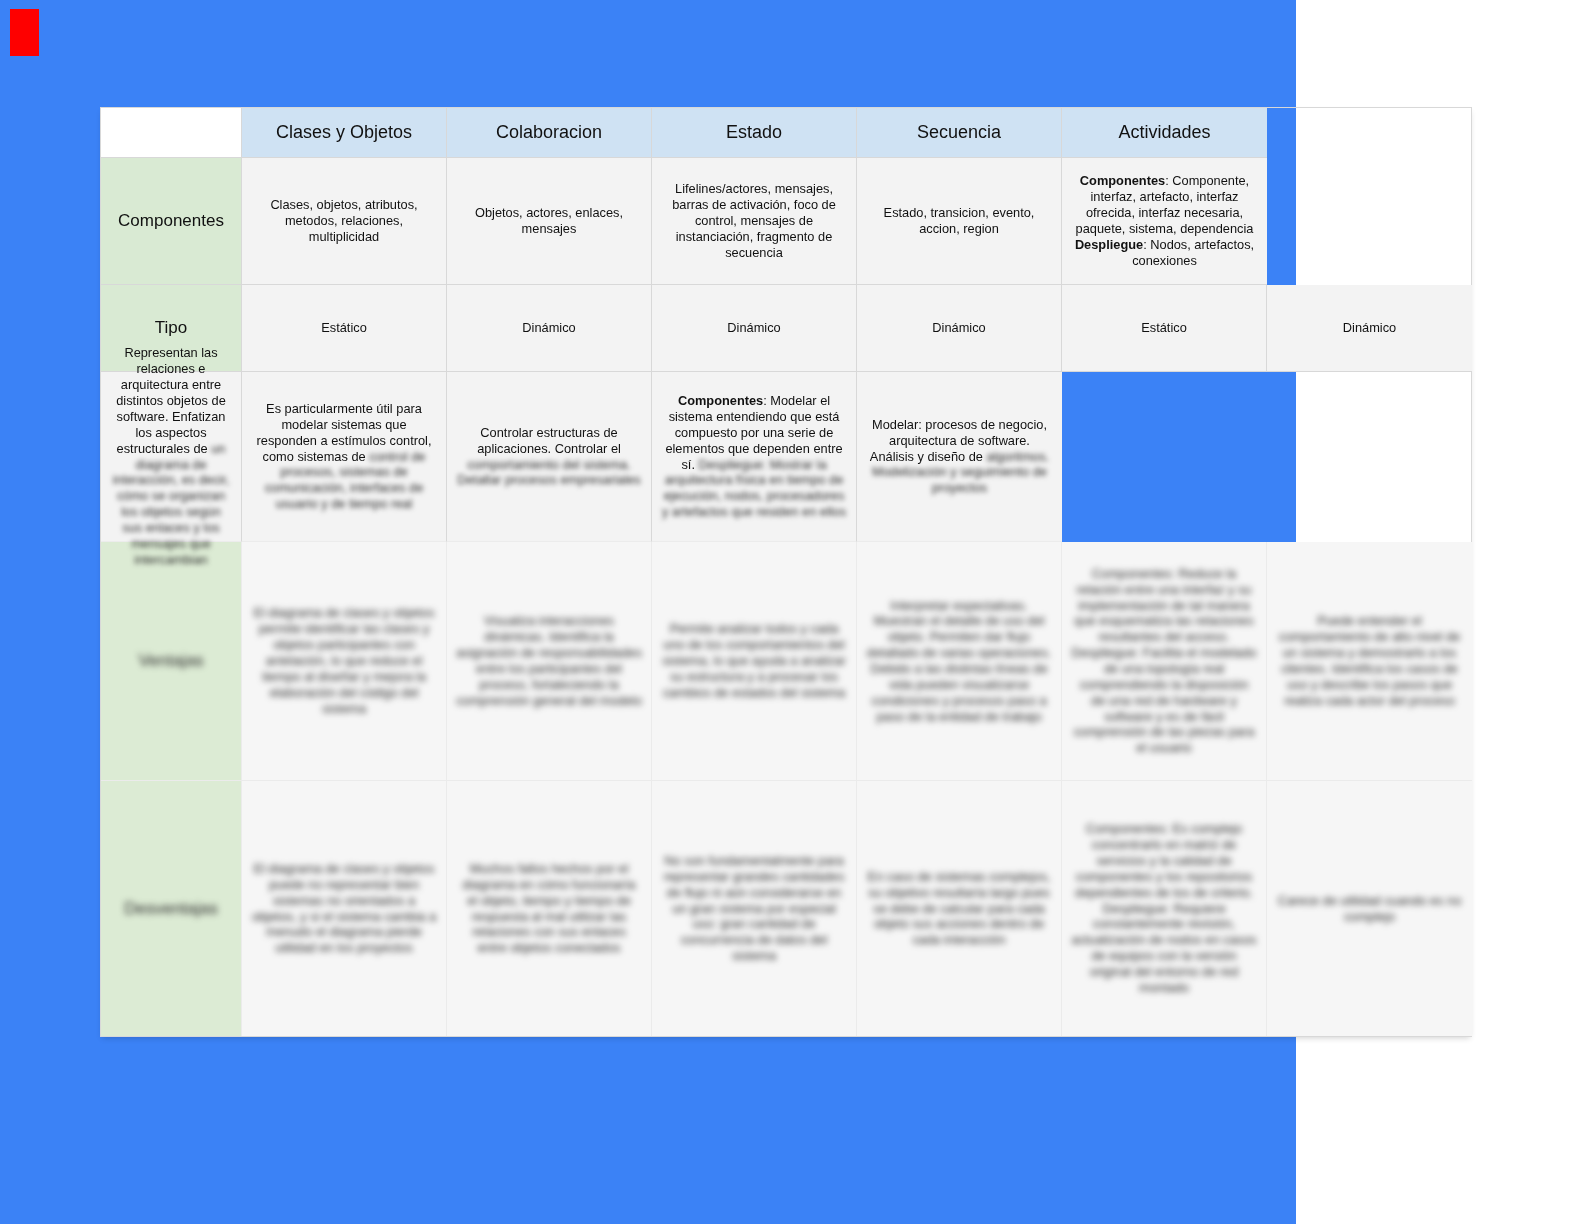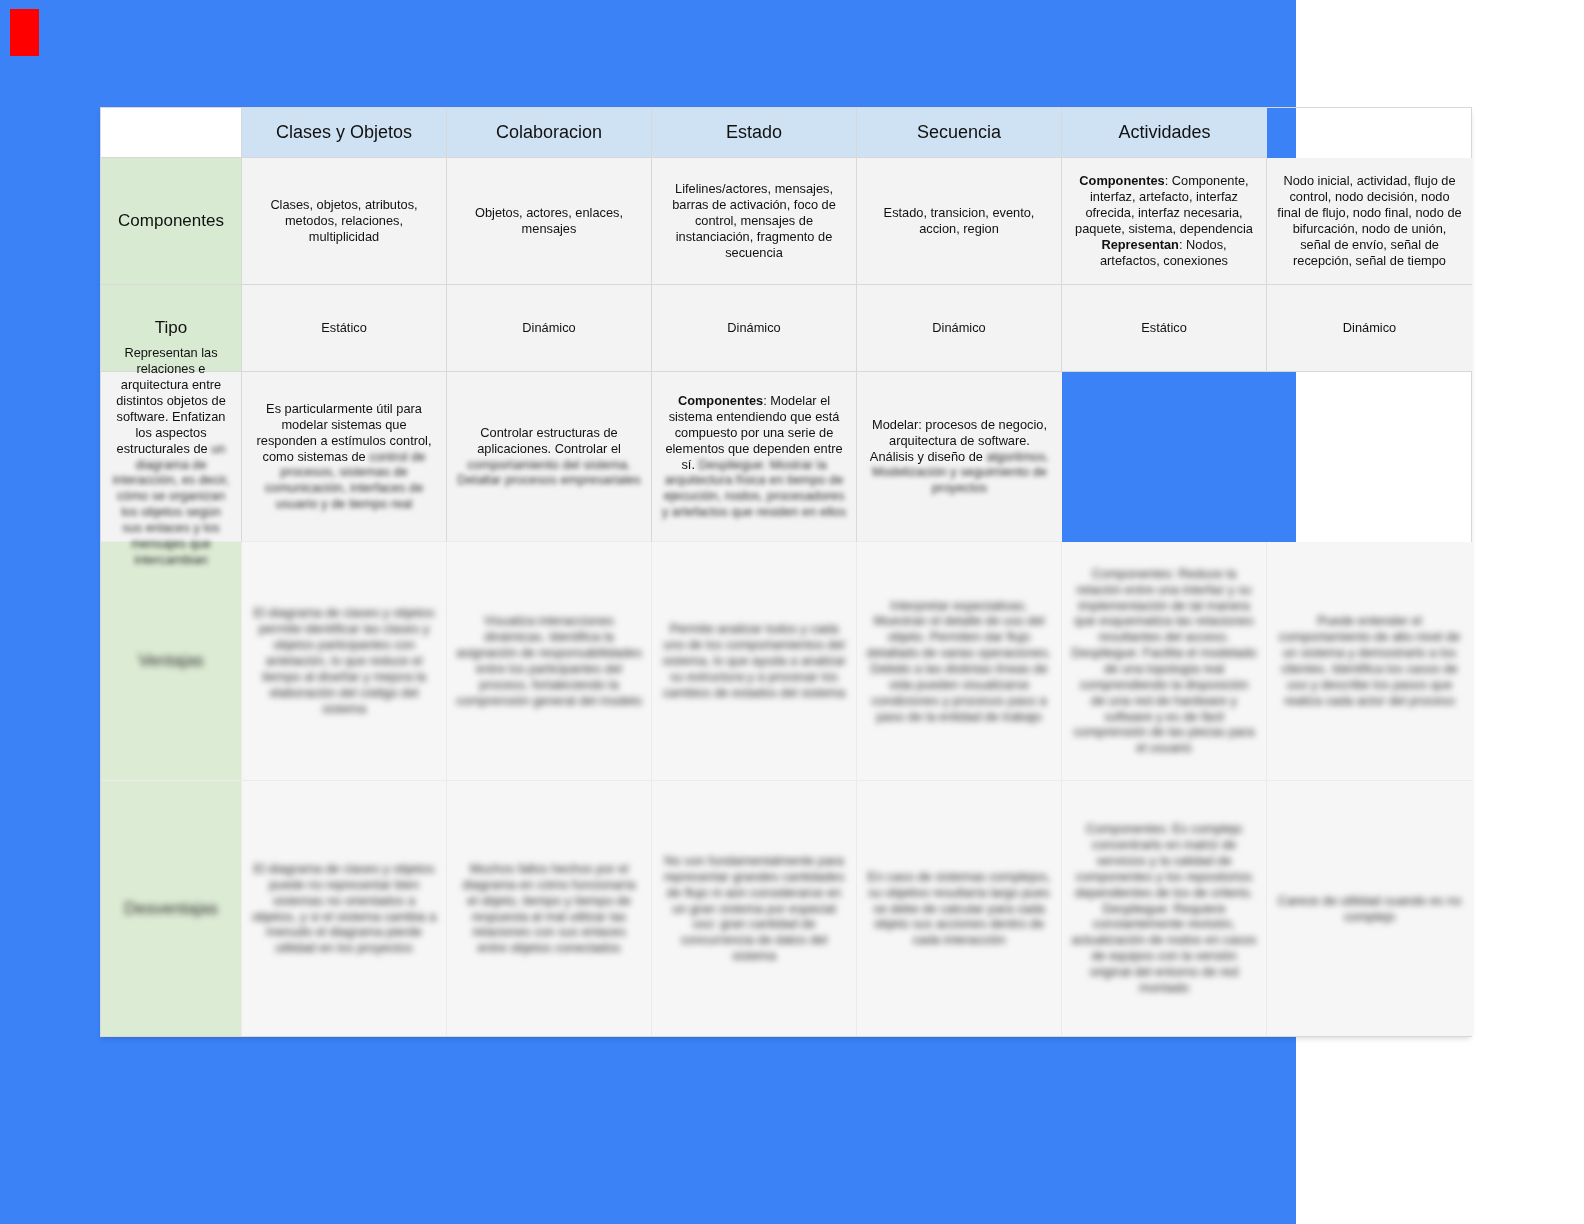--- a/index.html
+++ b/index.html
@@ -74,23 +74,22 @@
         </div>
     </div>
 
     <div class="row r-comp">
       <div class="cell rlabel">Componentes</div>
       <div class="cell">Clases, objetos, atributos, metodos, relaciones, multiplicidad</div>
       <div class="cell">Objetos, actores, enlaces, mensajes</div>
       <div class="cell">Lifelines/actores, mensajes, barras de activación, foco de control, mensajes de instanciación, fragmento de secuencia</div>
       <div class="cell">Estado, transicion, evento, accion, region</div>
       <div class="cell">
-        <span class="inner"><b>Componentes</b><span>: Componente, interfaz, artefacto, interfaz ofrecida, interfaz necesaria, paquete, sistema, dependencia </span><b>Representan</b><span>: Nodos, artefactos, conexiones</span></span>
+        <span class="inner"><b>Componentes</b><span>: Componente, interfaz, artefacto, interfaz ofrecida, interfaz necesaria, paquete, sistema, dependencia </span><b>Despliegue</b><span>: Nodos, artefactos, conexiones</span></span>
       </div>
-      <div class="cell">Nodo inicial, actividad, flujo de control, nodo decisión, nodo final de flujo, nodo final, nodo de bifurcación, nodo de unión, señal de envío, señal de recepción, señal de tiempo</div>
     </div>
 
     <div class="row r-tipo">
       <div class="cell rlabel">Tipo</div>
       <div class="cell">Estático</div>
       <div class="cell">Dinámico</div>
       <div class="cell">Dinámico</div>
       <div class="cell">Dinámico</div>
       <div class="cell">Estático</div>
       <div class="cell">Dinámico</div>

